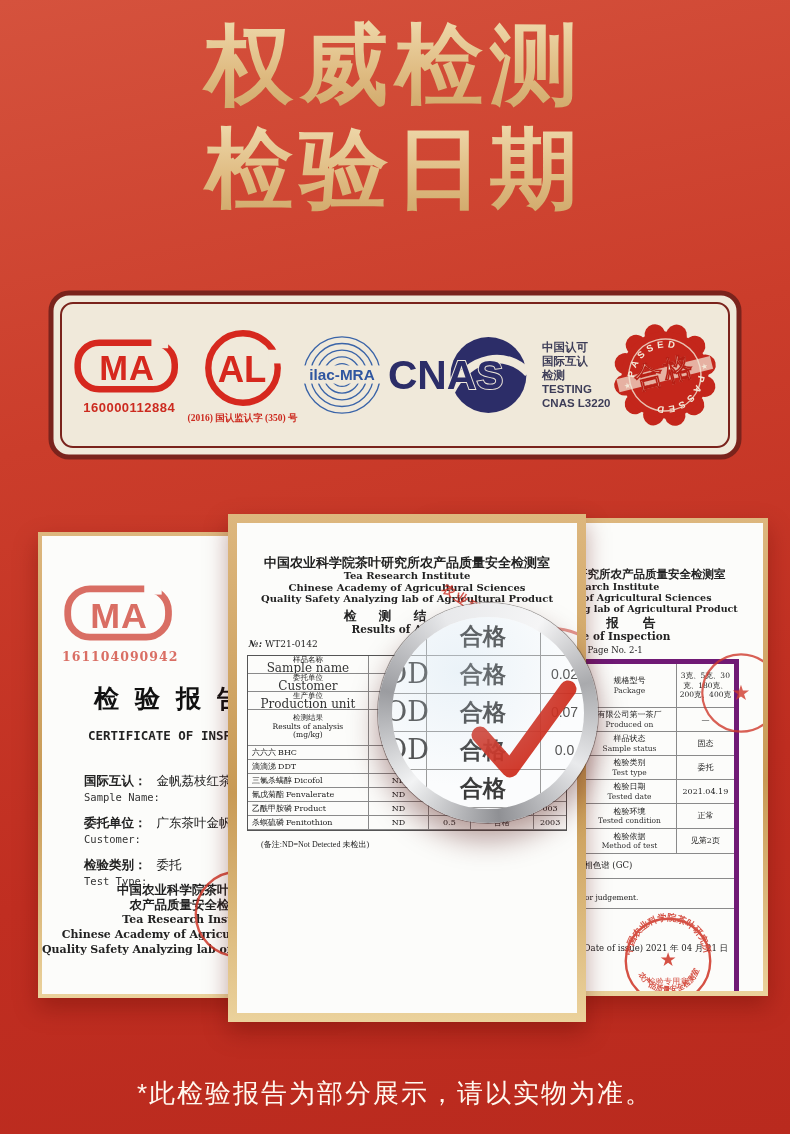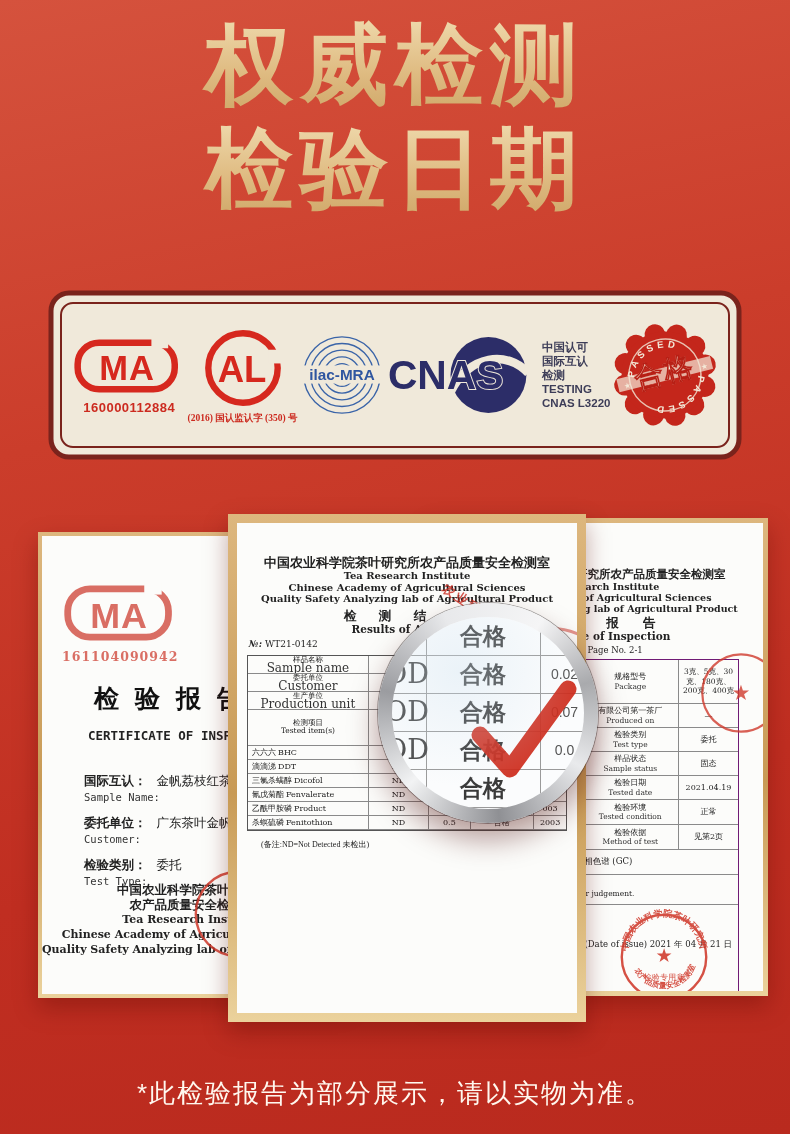--- a/index.html
+++ b/index.html
@@ -82,21 +82,21 @@
   .cc-stamp-arc{position:absolute;top:104px;right:-42px;width:130px;height:130px;
     border:3px solid rgba(202,44,32,.5);border-radius:50%;}
 
   
   .rc-head{text-align:center;margin-top:44px;white-space:nowrap;}
   .rc-title{font-size:11.5px;font-weight:700;line-height:14px;}
   .rc-en{font-size:9.5px;font-weight:700;line-height:11px;}
   .rc-report{font-size:12.5px;font-weight:700;letter-spacing:10px;line-height:15px;margin-top:1px;}
   .rc-repen{font-size:10.5px;font-weight:700;line-height:12px;}
   .rc-page{text-align:center;margin:3px 26px 0 0;font-size:8.5px;}
-  .rt{margin:2px 24px 0 34px;border:1px solid #701a75;}
+  .rt{margin:2px 24px 0 34px;border:5px solid #701a75;}
   .rt-row{display:grid;grid-template-columns:42% 36% 22%;}
   .rc-c{border-right:1px solid #8a8a8a;border-bottom:1px solid #8a8a8a;display:flex;flex-direction:column;
     align-items:center;justify-content:center;text-align:center;padding:2px;font-size:8px;line-height:9.5px;overflow:hidden;}
   .rc-c:last-child{border-right:none;}
   .rc-c.lcell{align-items:flex-end;padding-right:5px;font-size:8.5px;}
   .rc-c .en{font-size:7.5px;color:#333;}
   .rt-span{border-bottom:1px solid #8a8a8a;text-align:center;font-size:8.5px;padding:6px 0;}
   .rt-judge{border-bottom:1px solid #8a8a8a;text-align:left;font-size:7.5px;line-height:9.5px;padding:4px 4px 6px;}
   .rt-issue{position:relative;height:86px;}
   .rc-issue-line{position:absolute;top:34px;right:6px;font-size:8.5px;}
@@ -294,35 +294,35 @@
             <div class="rc-c" style="font-size:7.5px;">3克、5克、30克、180克、200克、400克</div>
           </div>
           <div class="rt-row" style="min-height:24px;">
             <div class="rc-c lcell">广东茶叶金帆发展有限公司</div>
             <div class="rc-c">
                 <span>有限公司第一茶厂</span>
                 <span class="en">Produced on</span>
               </div>
             <div class="rc-c">—</div>
           </div>
+          <div class="rt-row" style="min-height:24px;">
+            <div class="rc-c lcell">有限公司第一茶厂</div>
+            <div class="rc-c">
+                <span>样品状态</span>
+                <span class="en">Sample status</span>
+              </div>
+            <div class="rc-c">固态</div>
+          </div>
           <div class="rt-row" style="min-height:21px;">
             <div class="rc-c lcell">2021.04.16</div>
             <div class="rc-c">
                 <span>检验类别</span>
                 <span class="en">Test type</span>
               </div>
             <div class="rc-c">委托</div>
-          </div>
-          <div class="rt-row" style="min-height:24px;">
-            <div class="rc-c lcell">有限公司第一茶厂</div>
-            <div class="rc-c">
-                <span>样品状态</span>
-                <span class="en">Sample status</span>
-              </div>
-            <div class="rc-c">固态</div>
           </div>
           <div class="rt-row" style="min-height:23px;">
             <div class="rc-c lcell">300g</div>
             <div class="rc-c">
                 <span>检验日期</span>
                 <span class="en">Tested date</span>
               </div>
             <div class="rc-c">2021.04.19</div>
           </div>
           <div class="rt-row" style="min-height:25px;">
@@ -404,24 +404,20 @@
           </div>
           <div class="ct-info">
             <div class="c">
                 <span>生产单位</span>
                 <span class="sub">Production unit</span>
               </div>
             <div class="c">广东</div>
           </div>
           <div class="ct-head">
             <div class="c">
-                <span>检测项目</span>
-                <span>Tested item(s)</span>
-              </div>
-            <div class="c">
                 <span>检测结果</span>
                 <span>Results of analysis</span>
                 <span>(mg/kg)</span>
               </div>
             <div class="c">
                 <span>Q/GDT</span>
                 <span>S-2</span>
                 <span>(mg</span>
               </div>
             <div class="c"></div>

